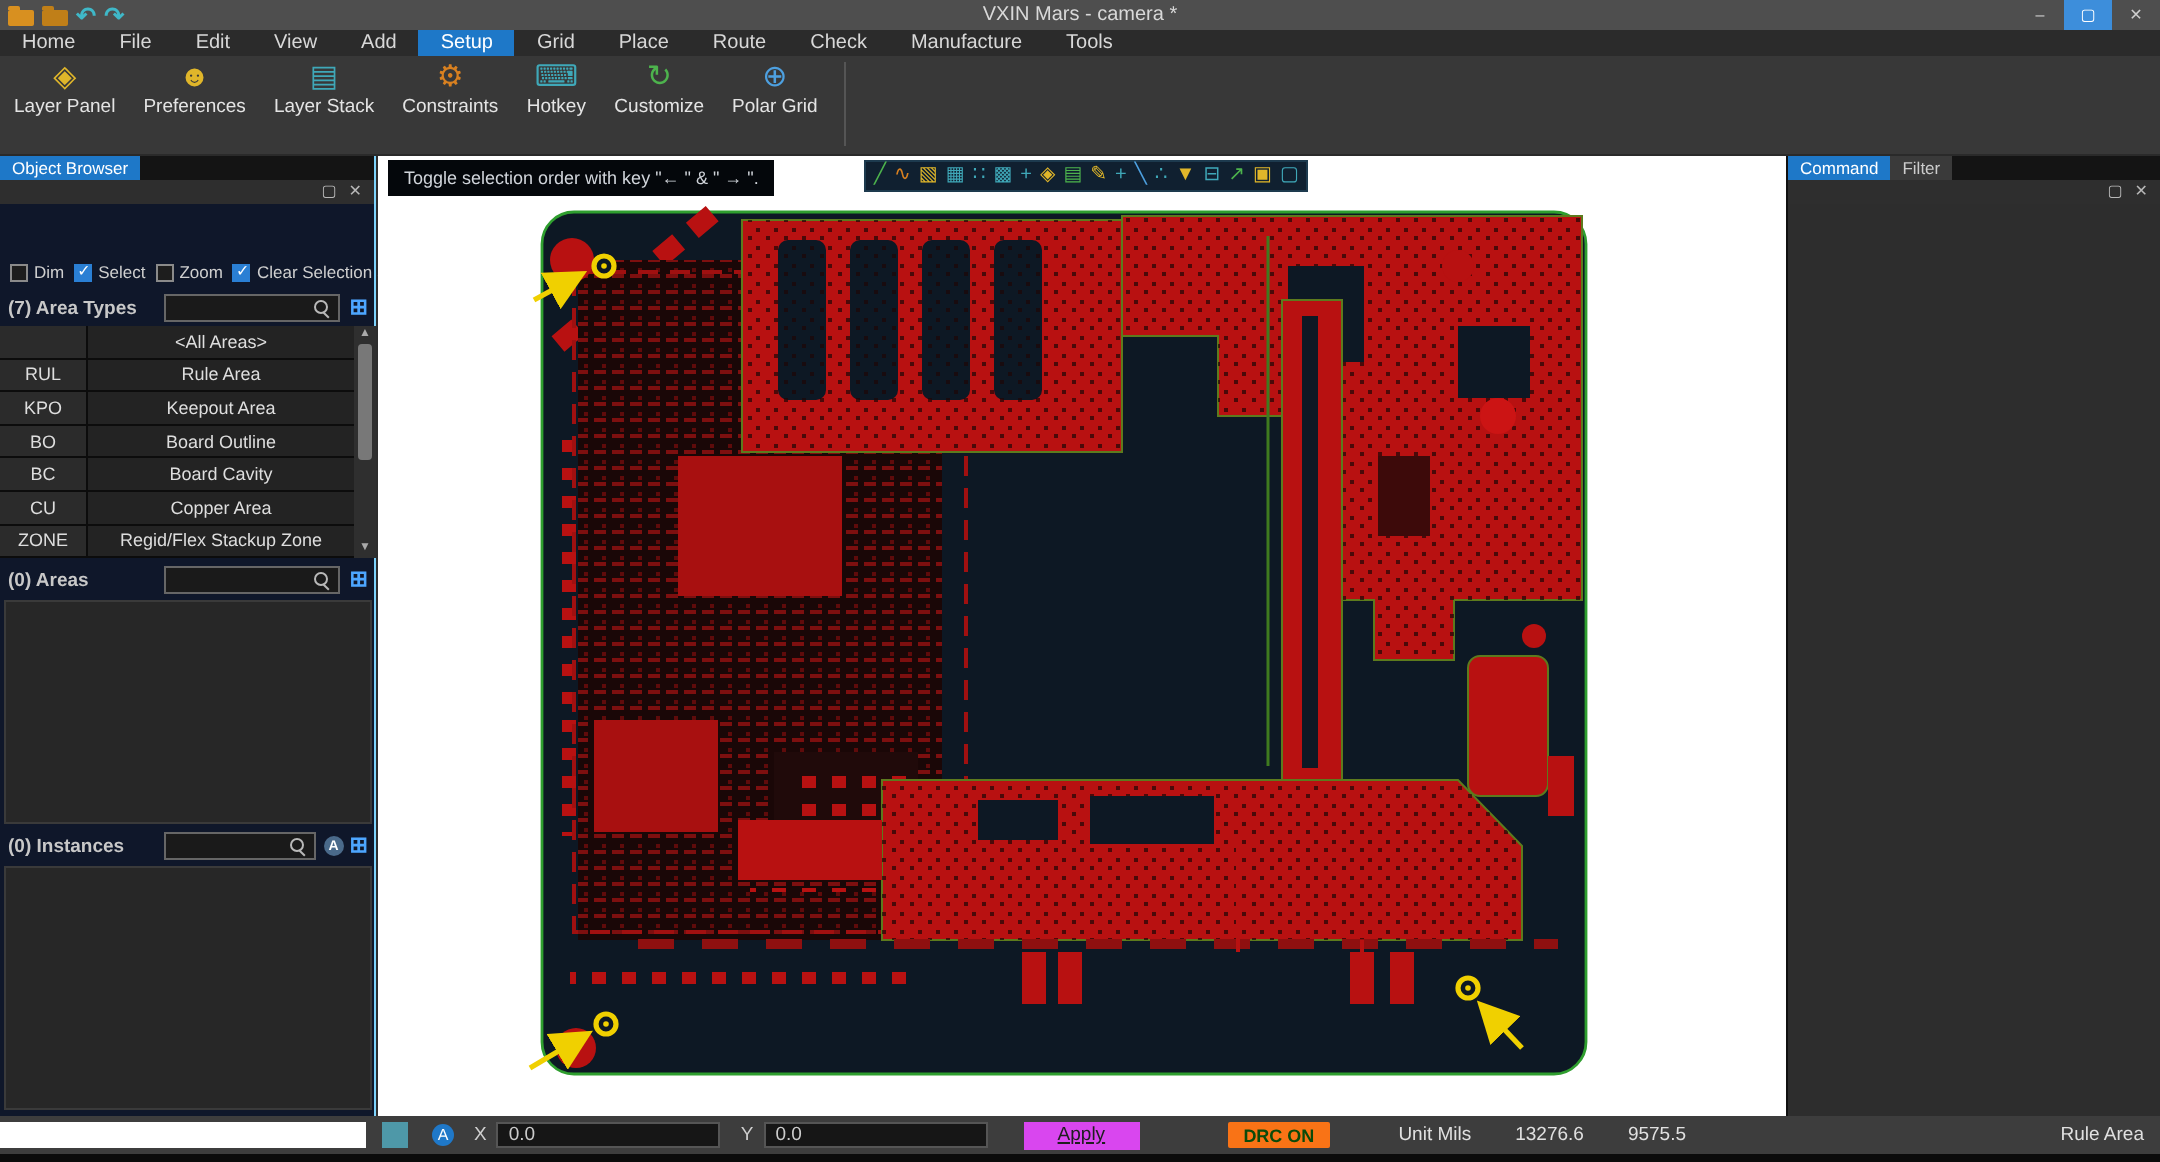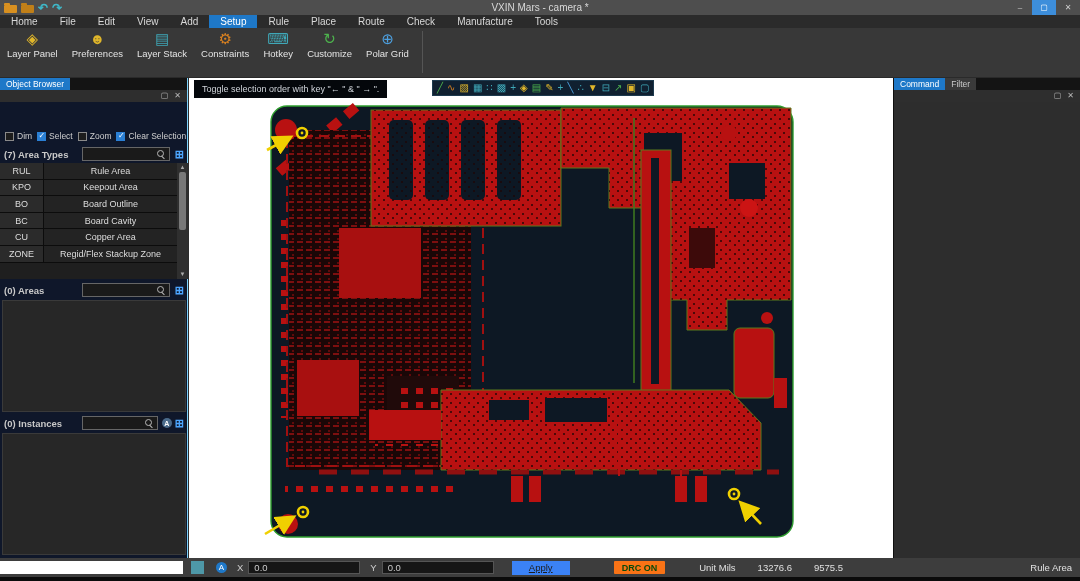--- a/index.html
+++ b/index.html
@@ -95,21 +95,21 @@
   
   .statusbar { position:absolute; left:0; top:558px; width:1080px; height:19px; background:#3d3d3d;
     display:flex; align-items:center; font-size:9.5px; color:#d0d0d0; }
   .cmd-input { width:183px; height:13px; background:#ffffff; margin-right:8px; flex:none; }
   .teal-sq { width:13px; height:13px; background:#4e98a8; flex:none; }
   .sb-circleA { width:11px; height:11px; border-radius:50%; background:#1f78c8; color:#fff; font-size:8px;
     display:flex; align-items:center; justify-content:center; margin-left:12px; flex:none; }
   .sb-label { margin-left:10px; color:#cfcfcf; }
   .sb-input { width:112px; height:13px; background:#161616; border:1px solid #555; color:#ccc;
     display:flex; align-items:center; padding-left:5px; margin-left:5px; }
-  .apply-btn { width:58px; height:14px; background:#3b82f6; color:#1e1e1e; display:flex; align-items:center;
+  .apply-btn { width:58px; height:14px; background:#d946ef; color:#1e1e1e; display:flex; align-items:center;
     justify-content:center; margin-left:18px; font-size:9.5px;text-decoration:underline; }
   .drc-badge { height:13px; background:#f97316; color:#0a4a0a; font-weight:bold; font-size:9px;
     display:flex; align-items:center; padding:0 8px; margin-left:44px; border-radius:1px; }
   .sb-unit { margin-left:34px; color:#e0e0e0; }
   .sb-num { margin-left:22px; color:#e0e0e0; }
   .sb-mode { margin-left:auto; margin-right:8px; color:#e0e0e0; }
   .bottom-strip { position:absolute; left:0; top:577px; width:1080px; height:4px; background:#0b0b0b; }
 </style>
 </head>
 <body>
@@ -131,21 +131,21 @@
     </div>
   </div>
 
   <div class="menubar">
     <span class="menu-item">Home</span>
     <span class="menu-item">File</span>
     <span class="menu-item">Edit</span>
     <span class="menu-item">View</span>
     <span class="menu-item">Add</span>
     <span class="menu-item active">Setup</span>
-    <span class="menu-item">Rule</span>
+    <span class="menu-item">Grid</span>
     <span class="menu-item">Place</span>
     <span class="menu-item">Route</span>
     <span class="menu-item">Check</span>
     <span class="menu-item">Manufacture</span>
     <span class="menu-item">Tools</span>
   </div>
 
   <div class="ribbon">
     <div class="rb-btn">
       <span class="rb-icon ic-yellow">◈</span>
@@ -212,20 +212,24 @@
       <div class="list-hdr" style="top:68px;">
         <span class="row-label">(7) Area Types</span>
         <div class="search-box">
           <span class="mag"></span>
         </div>
         <span class="grid-ic">⊞</span>
       </div>
 
       <div class="area-table">
         <div class="at-rows">
+          <div class="at-row">
+            <span class="at-code"></span>
+            <span class="at-name">&lt;All Areas&gt;</span>
+          </div>
           <div class="at-row">
             <span class="at-code">RUL</span>
             <span class="at-name">Rule Area</span>
           </div>
           <div class="at-row">
             <span class="at-code">KPO</span>
             <span class="at-name">Keepout Area</span>
           </div>
           <div class="at-row">
             <span class="at-code">BO</span>

